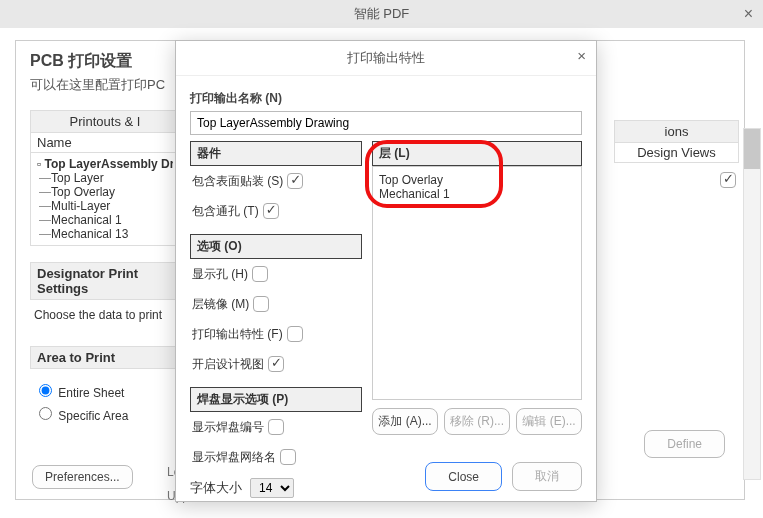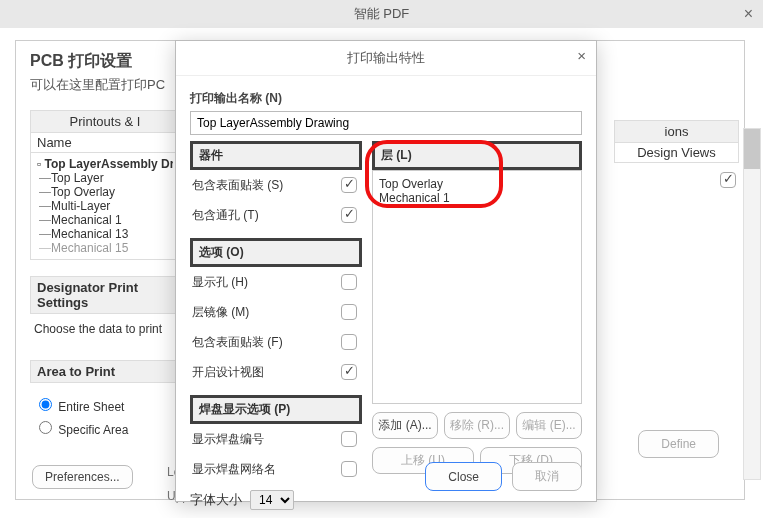--- a/index.html
+++ b/index.html
@@ -34,31 +34,31 @@
   
   .modal{position:absolute;top:40px;left:175px;width:420px;height:460px;background:#fff;border:1px solid #bbb;box-shadow:0 4px 20px rgba(0,0,0,0.2);}
   .modal-title{text-align:center;padding:8px 9px;font-size:13px;color:#555;border-bottom:1px solid #eee;}
   .modal-close{position:absolute;right:10px;top:6px;font-size:15px;color:#666;cursor:pointer;}
   .modal-body{padding:8px 14px;}
   .section-h{font-size:12px;font-weight:bold;color:#444;margin:6px 0 4px;}
   .outname-input{width:100%;box-sizing:border-box;border:1px solid #bbb;padding:4px 6px;font-size:12px;}
   .two-col{display:flex;gap:10px;margin-top:6px;}
   .left-col{flex:0 0 172px;}
   .right-col{flex:1;}
-  .group-h{background:#f0f0f0;border:3px solid #404040;padding:3px 6px;font-size:12px;font-weight:bold;}
-  .opt-row{display:flex;align-items:center;justify-content:space-between;padding:4px 2px;font-size:12px;}
+  .group-h{background:#f0f0f0;border:1px solid #404040;padding:3px 6px;font-size:12px;font-weight:bold;}
+  .opt-row{display:flex;align-items:center;padding:4px 2px;font-size:12px;}
   .opt-row .lab{white-space:nowrap;}
   .layer-box{border:1px solid #ccc;height:220px;padding:6px;font-size:12px;}
   .layer-btns{display:flex;gap:6px;margin-top:8px;}
   .layer-btns .btn{flex:1;padding:4px 0;font-size:12px;}
   .updown{display:flex;gap:6px;margin-top:8px;}
   .updown .btn{flex:1;}
   .font-row{display:flex;align-items:center;gap:8px;margin-top:6px;}
   .modal-footer{position:absolute;bottom:10px;right:14px;display:flex;gap:10px;}
-  .define-btn{position:absolute;right:44px;top:430px;}
+  .define-btn{position:absolute;right:38px;top:430px;}
   .scrollbar{position:absolute;right:2px;top:128px;width:16px;height:350px;background:#f3f3f3;border:1px solid #e0e0e0;}
   .scrollbar .thumb{background:#c8c8c8;width:100%;height:40px;}
   
   .hl{position:absolute;border:4px solid #e11;border-radius:22px;pointer-events:none;}
 </style>
 </head>
 <body>
 
 <div class="window">
 
@@ -94,21 +94,20 @@
     <div style="width:150px;">
       <div class="printouts-head">Printouts &amp; I</div>
       <div class="name-col">Name</div>
       <div class="tree">
         <div class="root">▫ <span>Top LayerAssembly Dra</span></div>
         <div class="child">Top Layer</div>
         <div class="child">Top Overlay</div>
         <div class="child">Multi-Layer</div>
         <div class="child">Mechanical 1</div>
         <div class="child">Mechanical 13</div>
-        <div class="child" style="opacity:.5">Mechanical 15</div>
       </div>
 
       <div class="designator-head">Designator Print Settings</div>
       <div class="desc-text">Choose the data to print</div>
 
       <div class="area-head">Area to Print</div>
       <div class="radios">
         <label><input type="radio" name="area" checked="" style=""> <span>Entire Sheet</span></label>
         <label><input type="radio" name="area" style=""> <span>Specific Area</span></label>
       </div>
@@ -154,21 +153,21 @@
           <div class="group-h" style="margin-top:8px;">选项 (O)</div>
           <div class="opt-row">
               <span class="lab">显示孔 (H)</span>
               <input type="checkbox" class="round" style="">
             </div>
           <div class="opt-row">
               <span class="lab">层镜像 (M)</span>
               <input type="checkbox" class="round" style="">
             </div>
           <div class="opt-row">
-              <span class="lab">包含表面贴装 (F)</span>
+              <span class="lab">打印输出特性 (F)</span>
               <input type="checkbox" class="round" style="">
             </div>
           <div class="opt-row">
               <span class="lab">开启设计视图</span>
               <input type="checkbox" class="round" checked="" style="">
             </div>
 
           <div class="group-h" style="margin-top:8px;">焊盘显示选项 (P)</div>
           <div class="opt-row">
               <span class="lab">显示焊盘编号</span>
@@ -189,24 +188,20 @@
           <div class="group-h">层 (L)</div>
           <div class="layer-box">
             <div>Top Overlay</div>
             <div>Mechanical 1</div>
           </div>
           <div class="layer-btns">
             <button class="btn">添加 (A)...</button>
             <button class="btn disabled">移除 (R)...</button>
             <button class="btn disabled">编辑 (E)...</button>
           </div>
-          <div class="updown">
-            <button class="btn disabled">上移 (U)</button>
-            <button class="btn disabled">下移 (D)</button>
-          </div>
         </div>
       </div>
     </div>
     <div class="modal-footer">
       <button class="btn primary" style="padding:6px 22px;">Close</button>
       <button class="btn disabled" style="padding:5px 22px;">取消</button>
     </div>
   </div>
 
   <div class="hl" style="top:140px;left:365px;width:130px;height:60px;"></div>

